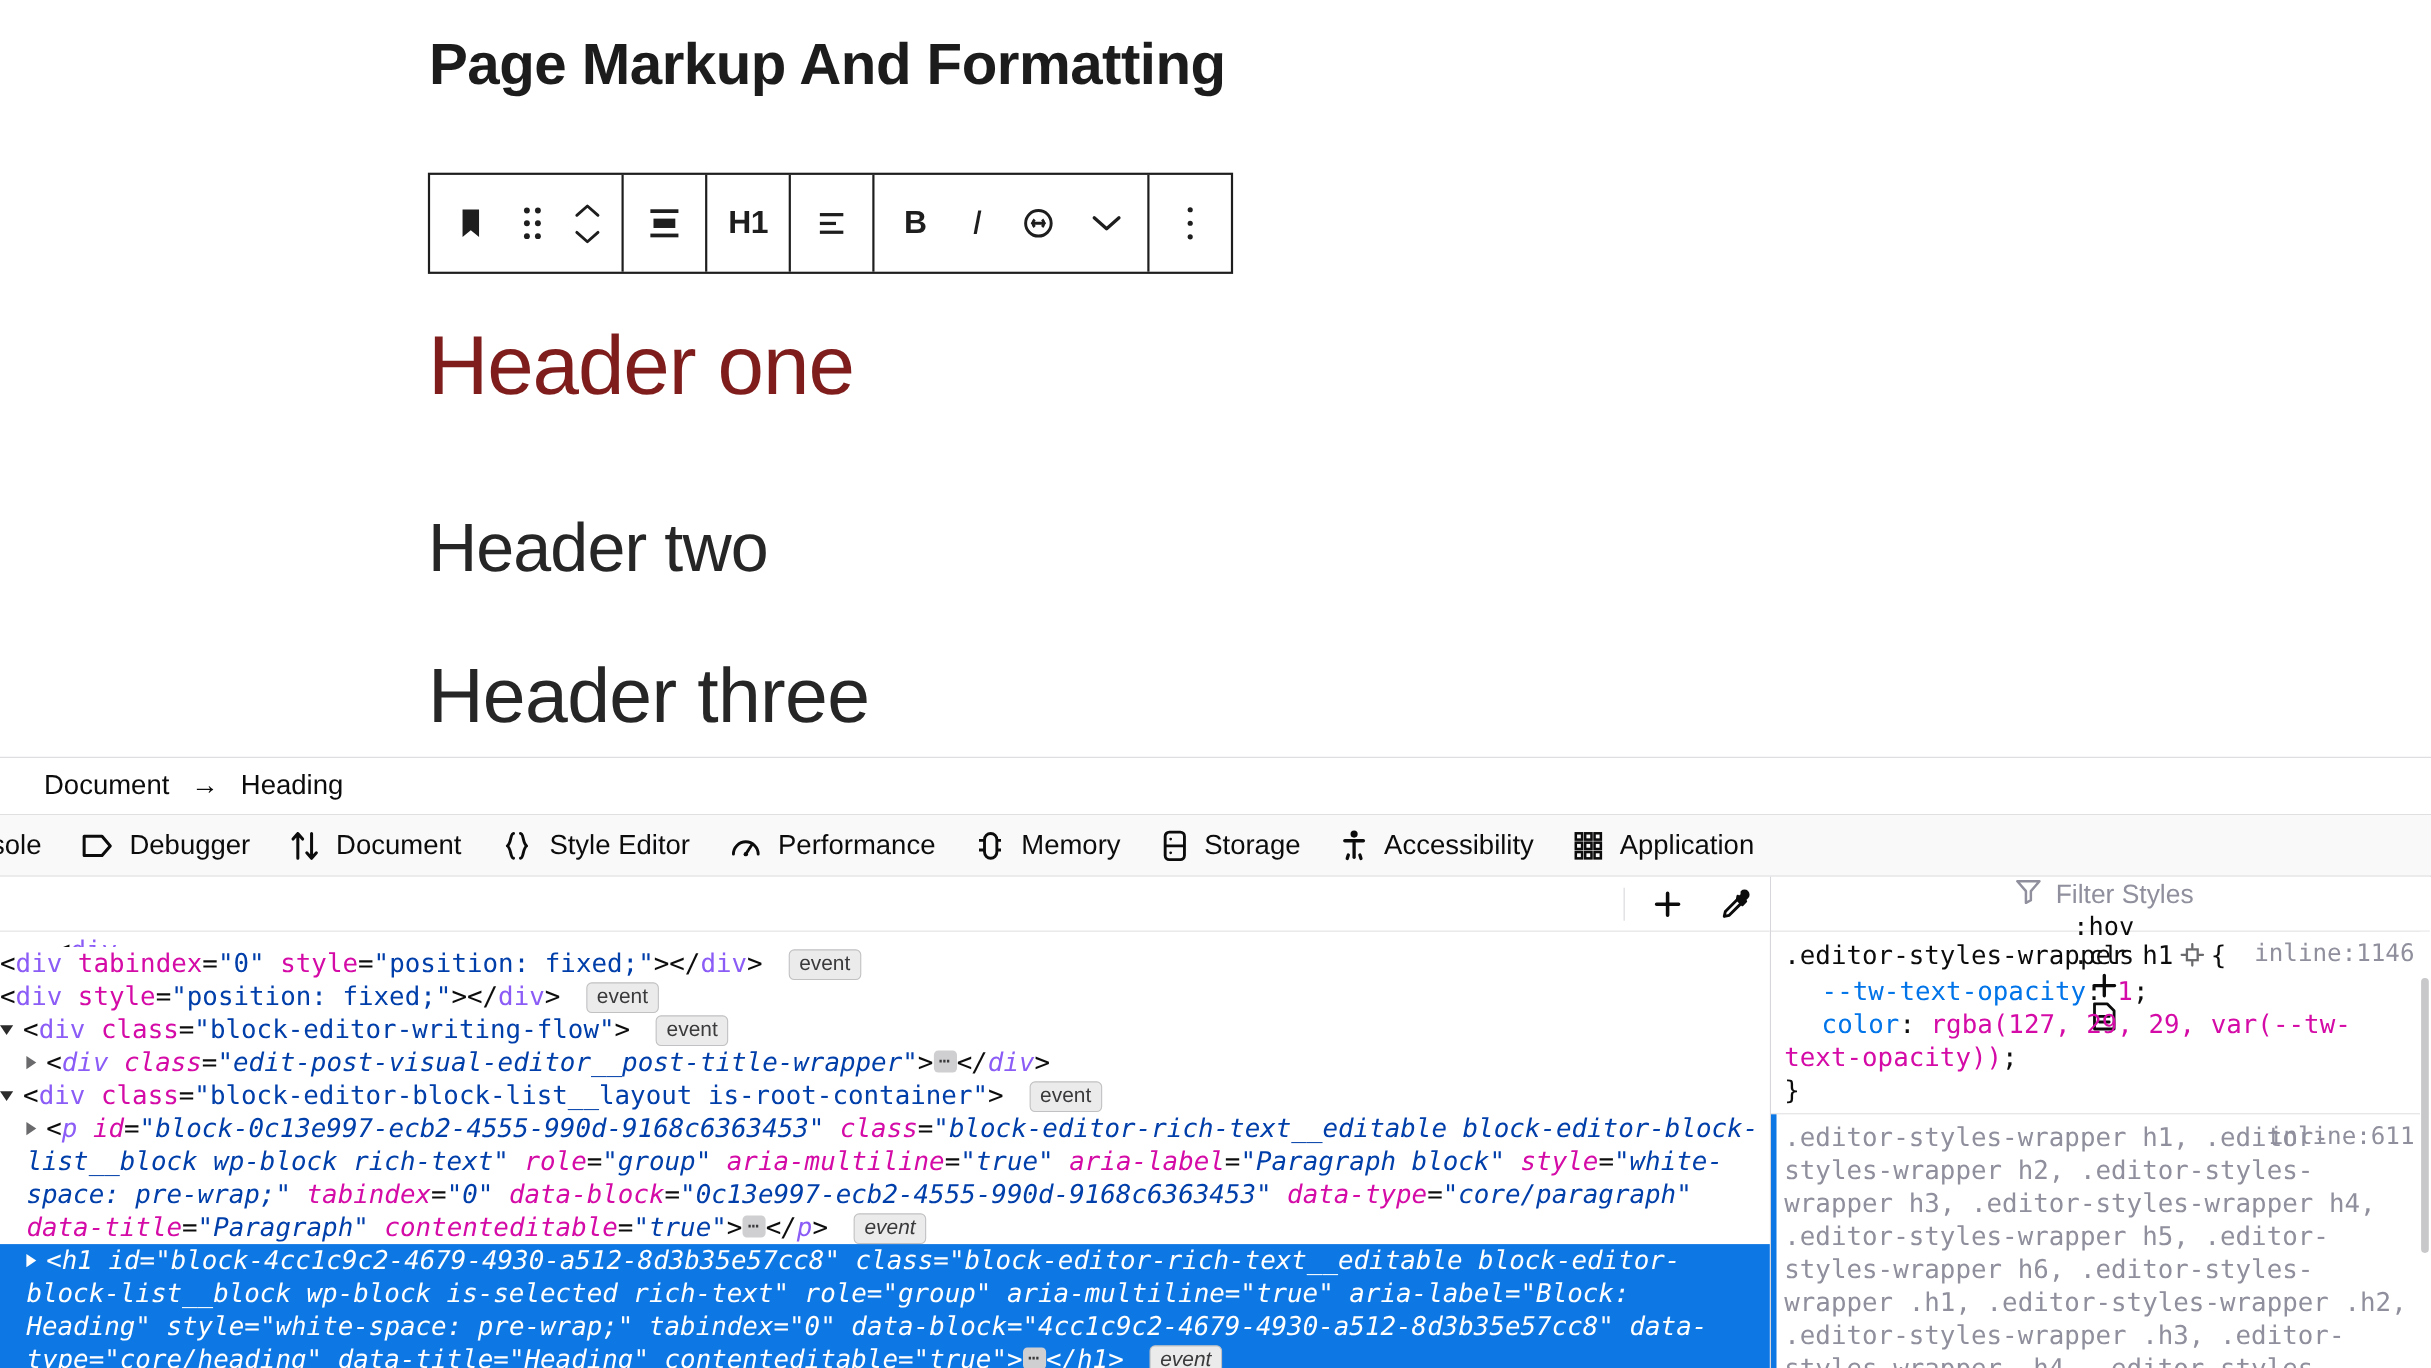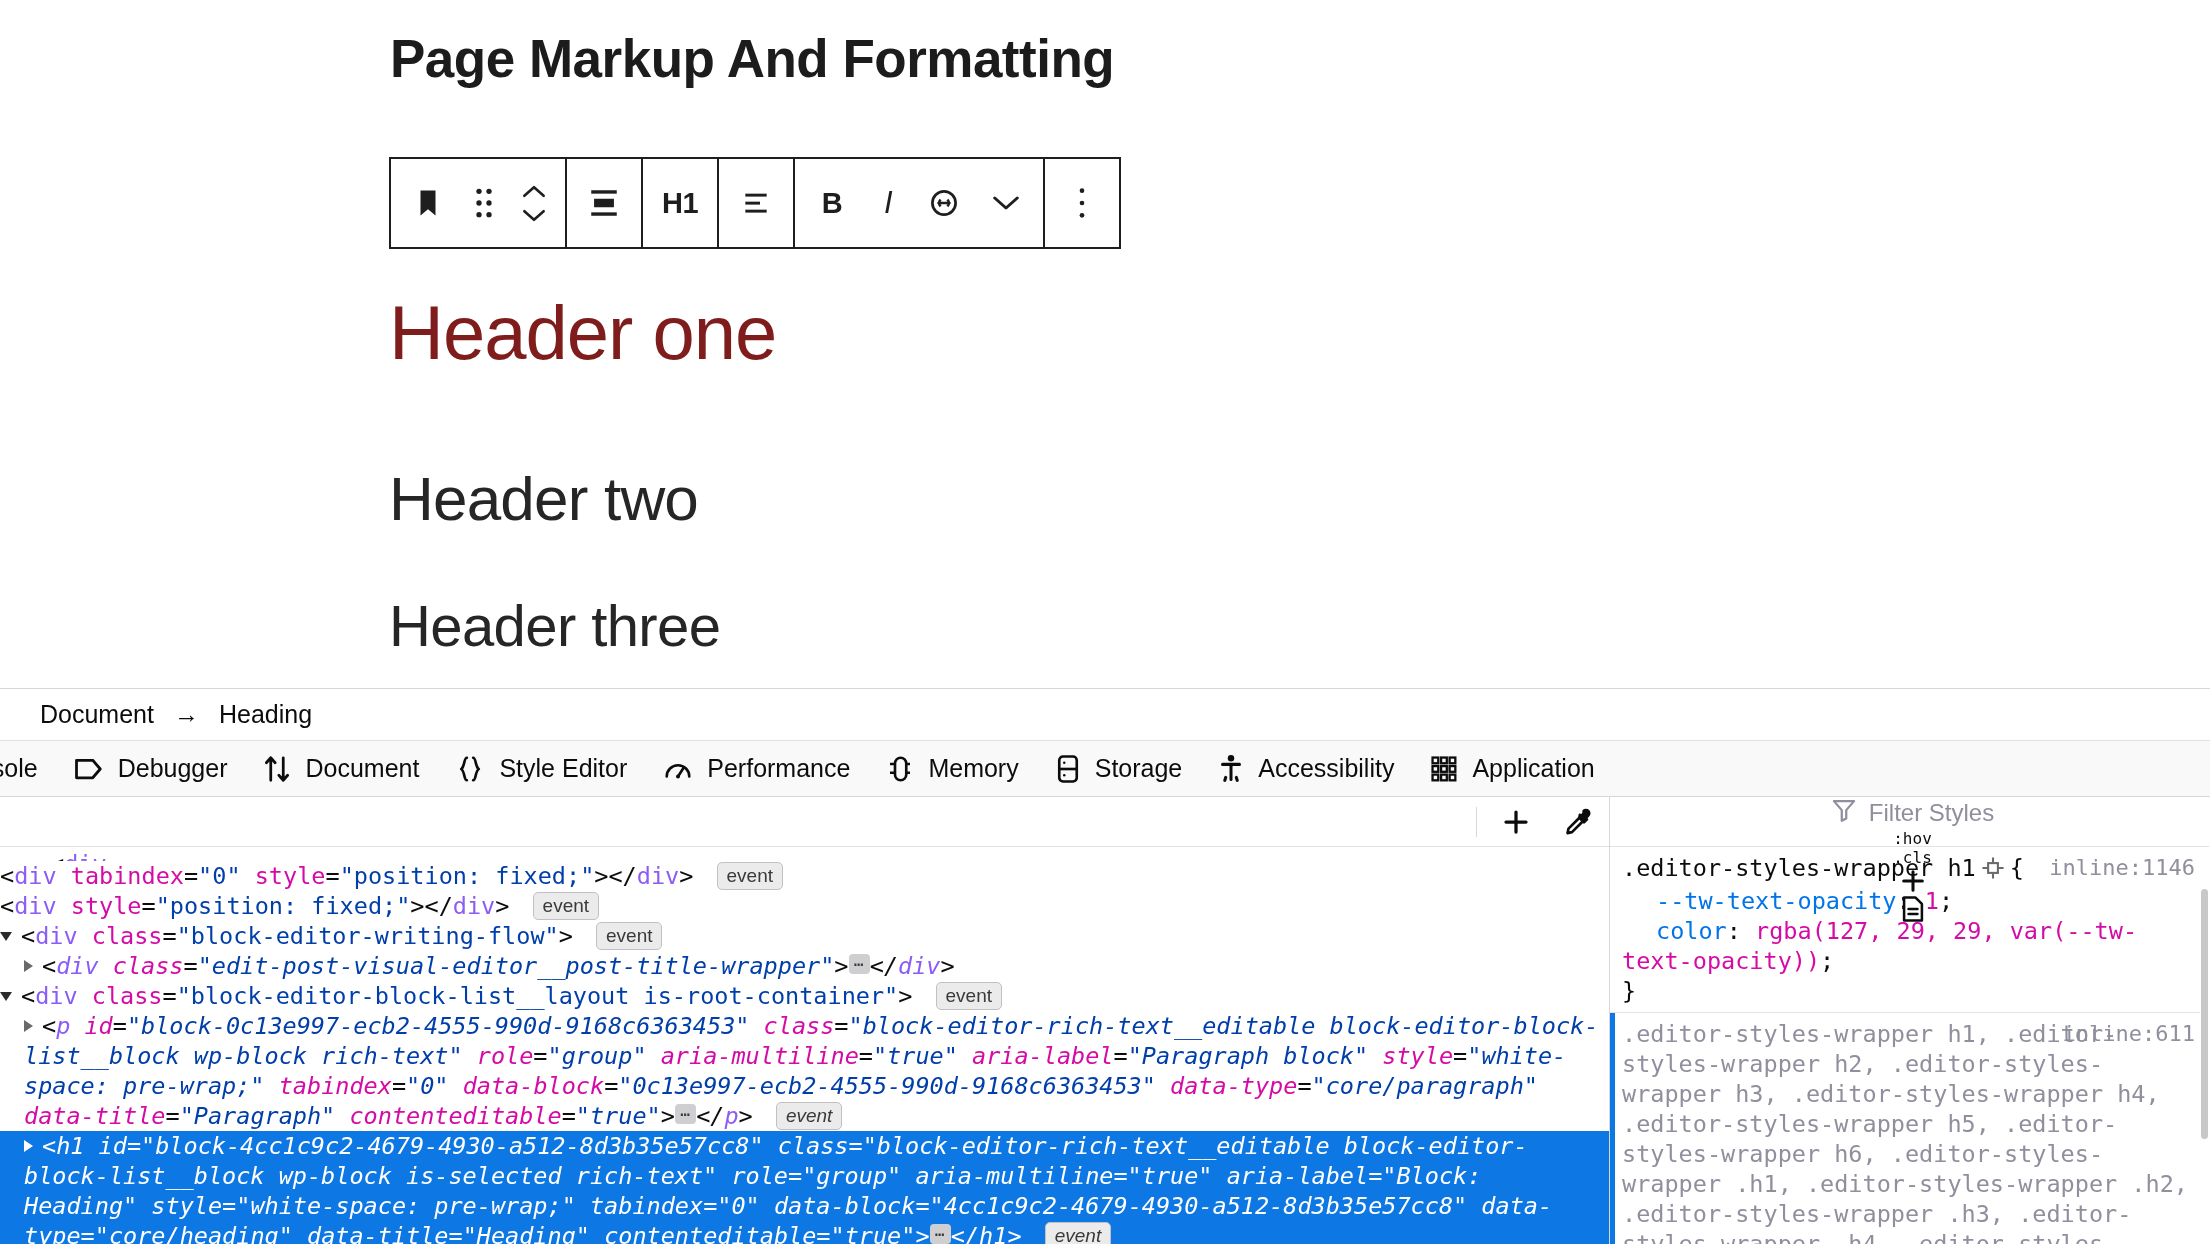--- a/index.html
+++ b/index.html
@@ -58,21 +58,21 @@
     font-size: 76px; font-weight: 400; color: #7f1d1d;
     letter-spacing: -1px; line-height: 1;
   }
   .doc-h2 {
     position: absolute; left: 389px; top: 468px;
     font-size: 62px; font-weight: 400; color: #262626;
     letter-spacing: -0.8px; line-height: 1;
   }
   .doc-h3 {
     position: absolute; left: 389px; top: 597px;
-    font-size: 58px; font-weight: 400; color: #262626;
+    font-size: 70px; font-weight: 400; color: #262626;
     letter-spacing: -0.6px; line-height: 1;
   }
 
   
   #devtools {
     position: absolute; left: 0; top: 688px;
     width: 2210px; height: 556px;
     background: #fff;
     border-top: 1px solid #d7d7db;
   }
@@ -188,21 +188,21 @@
     height: 50px; display: flex; align-items: center;
     border-bottom: 1px solid #e2e2e4; padding: 0 8px 0 14px;
     background: #fff;
     flex-direction: column;
   }
   .filter-input {
     flex: 1; display: flex; align-items: center; gap: 12px;
     font-size: 24px; color: #8f8f9d;
   }
   .pseudo-btn {
-    font-size: 16px; color: #0c0c0d;
+    font-size: 23px; color: #0c0c0d;
     font-family: "DejaVu Sans Mono", monospace;
     padding: 0 8px; cursor: pointer;
   }
   .rules-icon-btn {
     width: 46px; height: 44px; display: flex;
     align-items: center; justify-content: center; cursor: pointer;
   }
   .rules-scroll { position: relative; }
   .rule-block {
     font-family: "DejaVu Sans Mono", monospace;

